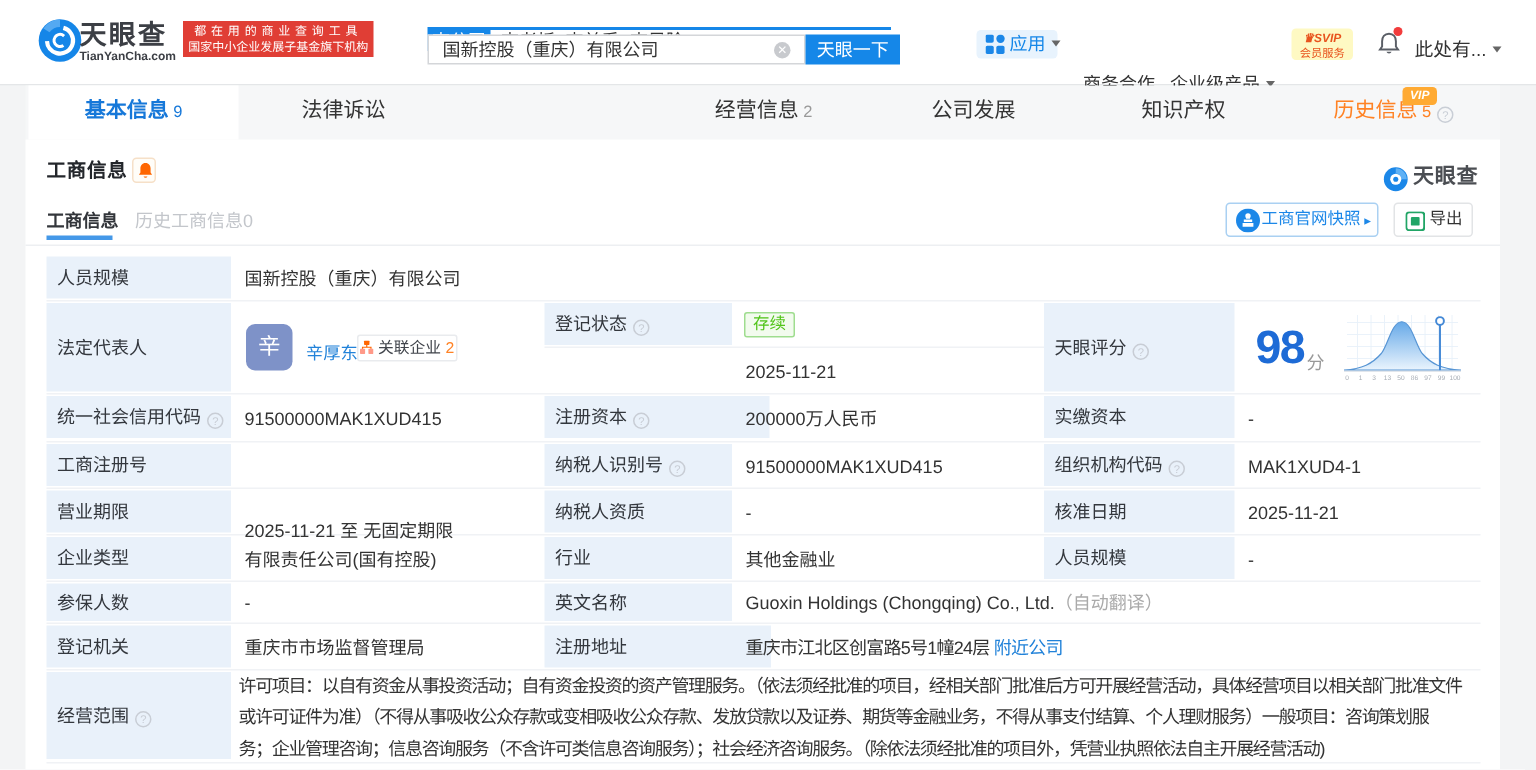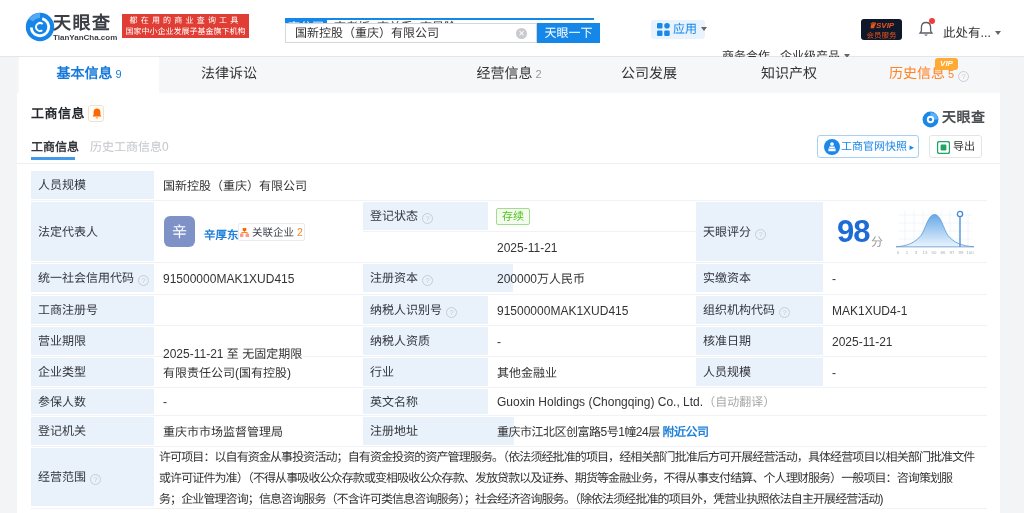--- a/index.html
+++ b/index.html
@@ -22,21 +22,21 @@
   #stabs .st.on { background:#1587e8; color:#fff; padding:0 3px; margin-right:7px; }
   #sline { position:absolute; left:285px; top:18px; width:309px; height:2px; background:#1587e8; }
   #sinput { position:absolute; left:285px; top:23px; width:252px; height:20px; background:#fff; border:1px solid #d4d6d9; font-size:12px; line-height:18px; padding-left:9px; color:#333; }
   #sclear { position:absolute; left:516px; top:28px; width:11px; height:11px; border-radius:50%; background:#c8cace; color:#fff; font-size:8px; line-height:11px; text-align:center; }
   #sbtn { position:absolute; left:537px; top:23px; width:63px; height:20px; background:#1587e8; color:#fff; font-size:12px; text-align:center; line-height:20px; }
 
   
   #appbtn { position:absolute; left:651px; top:20px; width:54px; height:19px; background:#e8f3fd; border-radius:3px; font-size:12px; color:#1587e8; line-height:19px; padding-left:22px; white-space:nowrap; }
   .hnav { position:absolute; top:22px; font-size:12px; color:#333;margin-top:24px; }
   .caret { display:inline-block; width:0; height:0; border-left:3.5px solid transparent; border-right:3.5px solid transparent; border-top:4px solid #666; vertical-align:2px; margin-left:4px; }
-  #svip { position:absolute; left:861px; top:19px; width:41px; height:21px; background:#0f172a; border-radius:3px; text-align:center; color:#e8541e; }
+  #svip { position:absolute; left:861px; top:19px; width:41px; height:21px; background:#fef9c3; border-radius:3px; text-align:center; color:#e8541e; }
   #svip .s1 { font-size:8px; font-weight:bold; font-style:italic; line-height:11px; padding-top:1px;}
   #svip .s2 { font-size:7.5px; line-height:9px; }
   #bellwrap { position:absolute; left:918px; top:21px; }
   #belldot { position:absolute; left:929px; top:18px; width:6px; height:6px; border-radius:50%; background:#f23c3c; }
   #uname { position:absolute; left:943px; top:22px; font-size:12.5px; color:#333; }
 
   
   #mtabs { position:absolute; left:17px; top:57px; width:983px; height:36px; background:#f6f7f8; }
   #mtabs .mt { position:absolute; top:0; width:140px; height:36px; text-align:center; font-size:14px; color:#333; line-height:33px; }
   #mtabs .mt.on { background:#fff; color:#1678d9; font-weight:bold; }
@@ -61,21 +61,21 @@
   #expbtn { position:absolute; left:912px; top:42px; width:53px; height:23px; border:1px solid #e2e4e6; border-radius:3px; background:#fff; font-size:11px; color:#333; line-height:21px; }
   #expbtn .txt { margin-left:23px; }
 
   
   .lc { position:absolute; background:#e9f1fa; font-size:12px; color:#33373d; }
   .lc > span { position:absolute; left:7px; top:50%; margin-top:-7px; line-height:14px; white-space:nowrap; }
   .vc { position:absolute; font-size:12px; color:#333; }
   .vc span.v { position:absolute; left:9px; top:50%; margin-top:-7px; line-height:14px; white-space:nowrap; }
   .rb { position:absolute; height:1px; background:#f0f2f5; }
   .qm { display:inline-block; width:11px; height:11px; border:1px solid #c8cdd5; border-radius:50%; color:#c8cdd5; font-size:7.5px; line-height:9.5px; text-align:center; margin-left:4px; vertical-align:-1px; font-weight:normal; }
-  a.blue { color:#2182d9; text-decoration:none;font-weight:bold; }
+  a.blue { color:#2182d9; text-decoration:none; }
   .gray { color:#999; }
 </style>
 </head>
 <body>
 
 <div id="header">
   <svg class="abs" style="left:25px;top:12px" width="30" height="30" viewBox="0 0 30 30">
     <circle cx="15" cy="15" r="14.2" fill="#1586e8"></circle>
     <path d="M4 7 A14.2 14.2 0 0 1 15 0.8 L15 6 A9 9 0 0 0 8 9.5 Z" fill="#54a9f2"></path>
     <circle cx="15" cy="15" r="8.7" fill="none" stroke="#fff" stroke-width="2.8" stroke-dasharray="38 16.7" transform="rotate(-75 15 15)"></circle>

